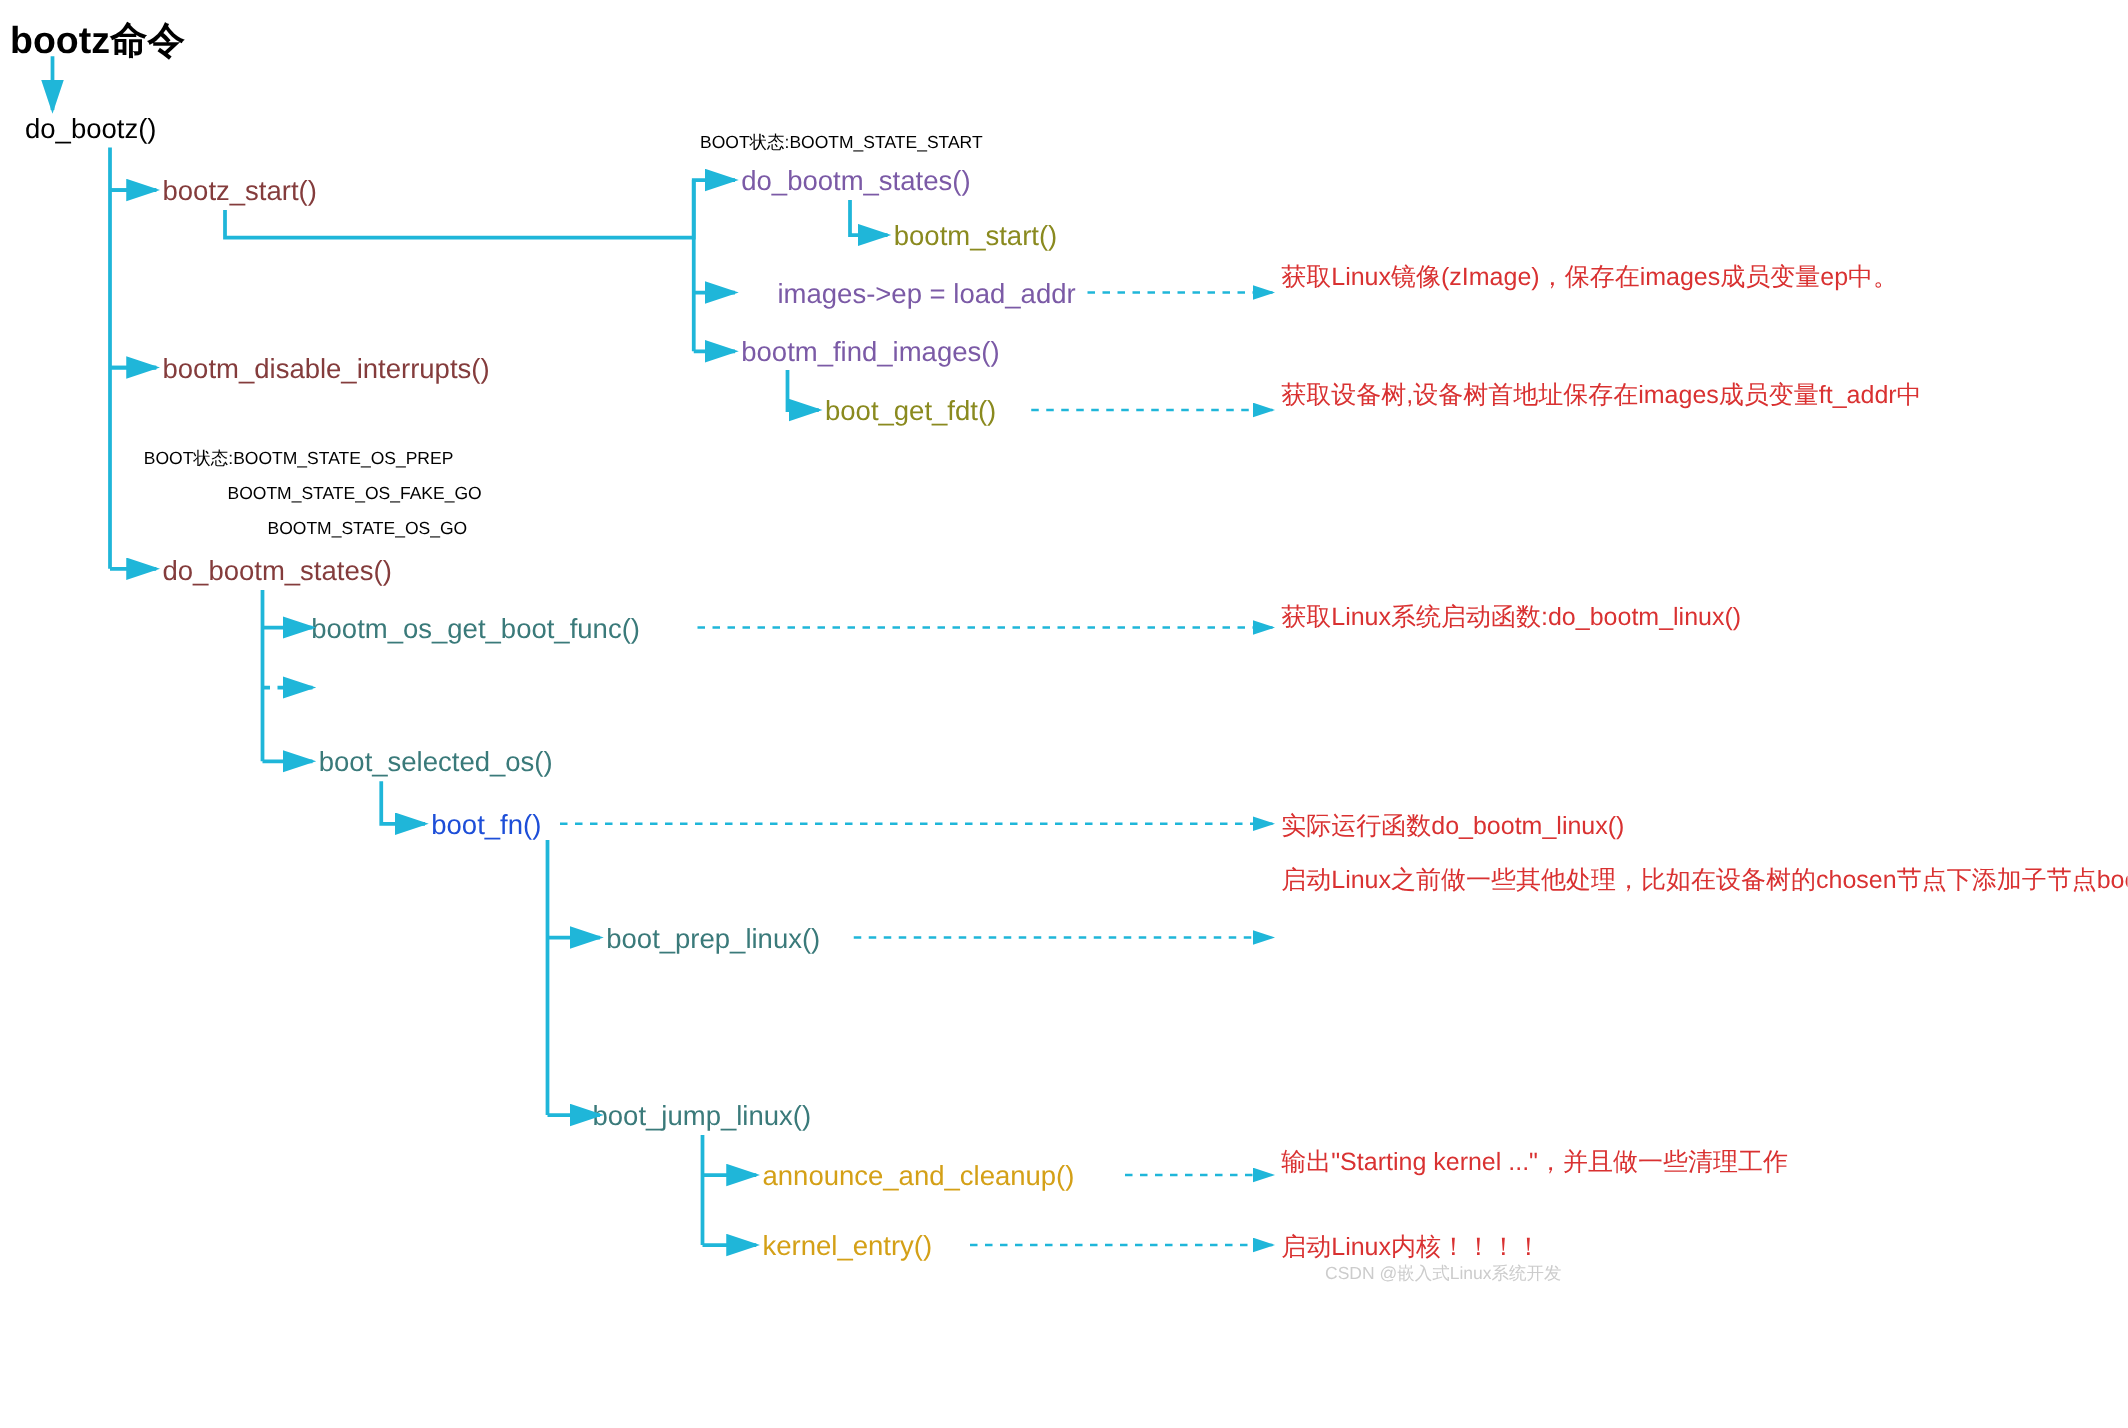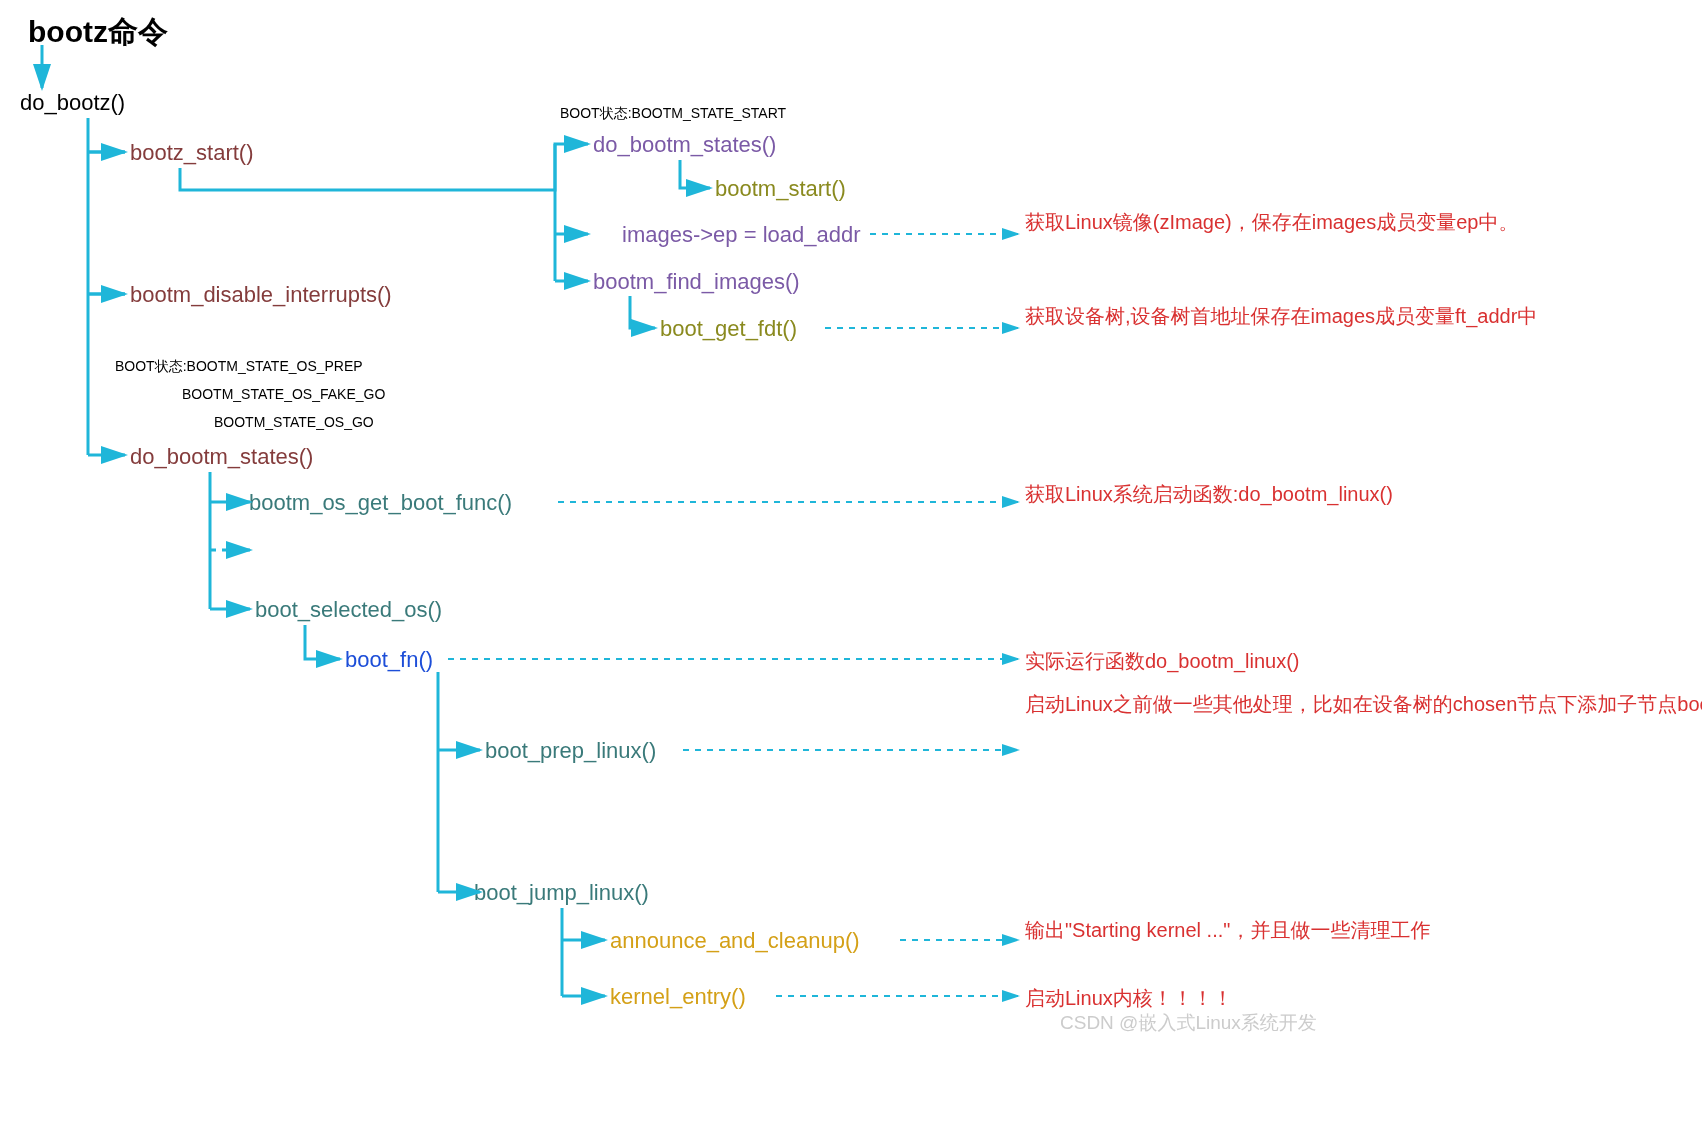--- a/index.html
+++ b/index.html
@@ -8,27 +8,27 @@
 .title { font-weight: bold; font-size: 30px; color: #000; }
 .black { color: #000; }
 .maroon { color: #843c3c; }
 .purple { color: #7b5aa6; }
 .teal { color: #3a7a7a; }
 .olive { color: #8a8a1f; }
 .green { color: #1d4ed8; }
 .orange { color: #d4a017; }
 .red { color: #d93131; font-size: 20px; line-height: 1.4; }
 .small { font-size: 14px; }
-.watermark { position: absolute; color: #ccc; font-size: 19px; }
+.watermark { position: absolute; color: #ccc; font-size: 14px; }
 svg.connector { position: absolute; overflow: visible; pointer-events: none; }
 </style>
 </head>
 <body>
 
-<div class="node title" style="left:28px; top:12px;">bootz命令</div>
+<div class="node title" style="left:8px; top:12px;">bootz命令</div>
 
 <div class="node black" style="left:20px; top:90px;">do_bootz()</div>
 
 <div class="node maroon" style="left:130px; top:140px;">bootz_start()</div>
 <div class="node maroon" style="left:130px; top:282px;">bootm_disable_interrupts()</div>
 <div class="node maroon" style="left:130px; top:444px;">do_bootm_states()</div>
 
 <div class="node black small" style="left:115px; top:358px;">BOOT状态:BOOTM_STATE_OS_PREP</div>
 <div class="node black small" style="left:182px; top:386px;">BOOTM_STATE_OS_FAKE_GO</div>
 <div class="node black small" style="left:182px; top:414px;margin-left:32px;">BOOTM_STATE_OS_GO</div>

